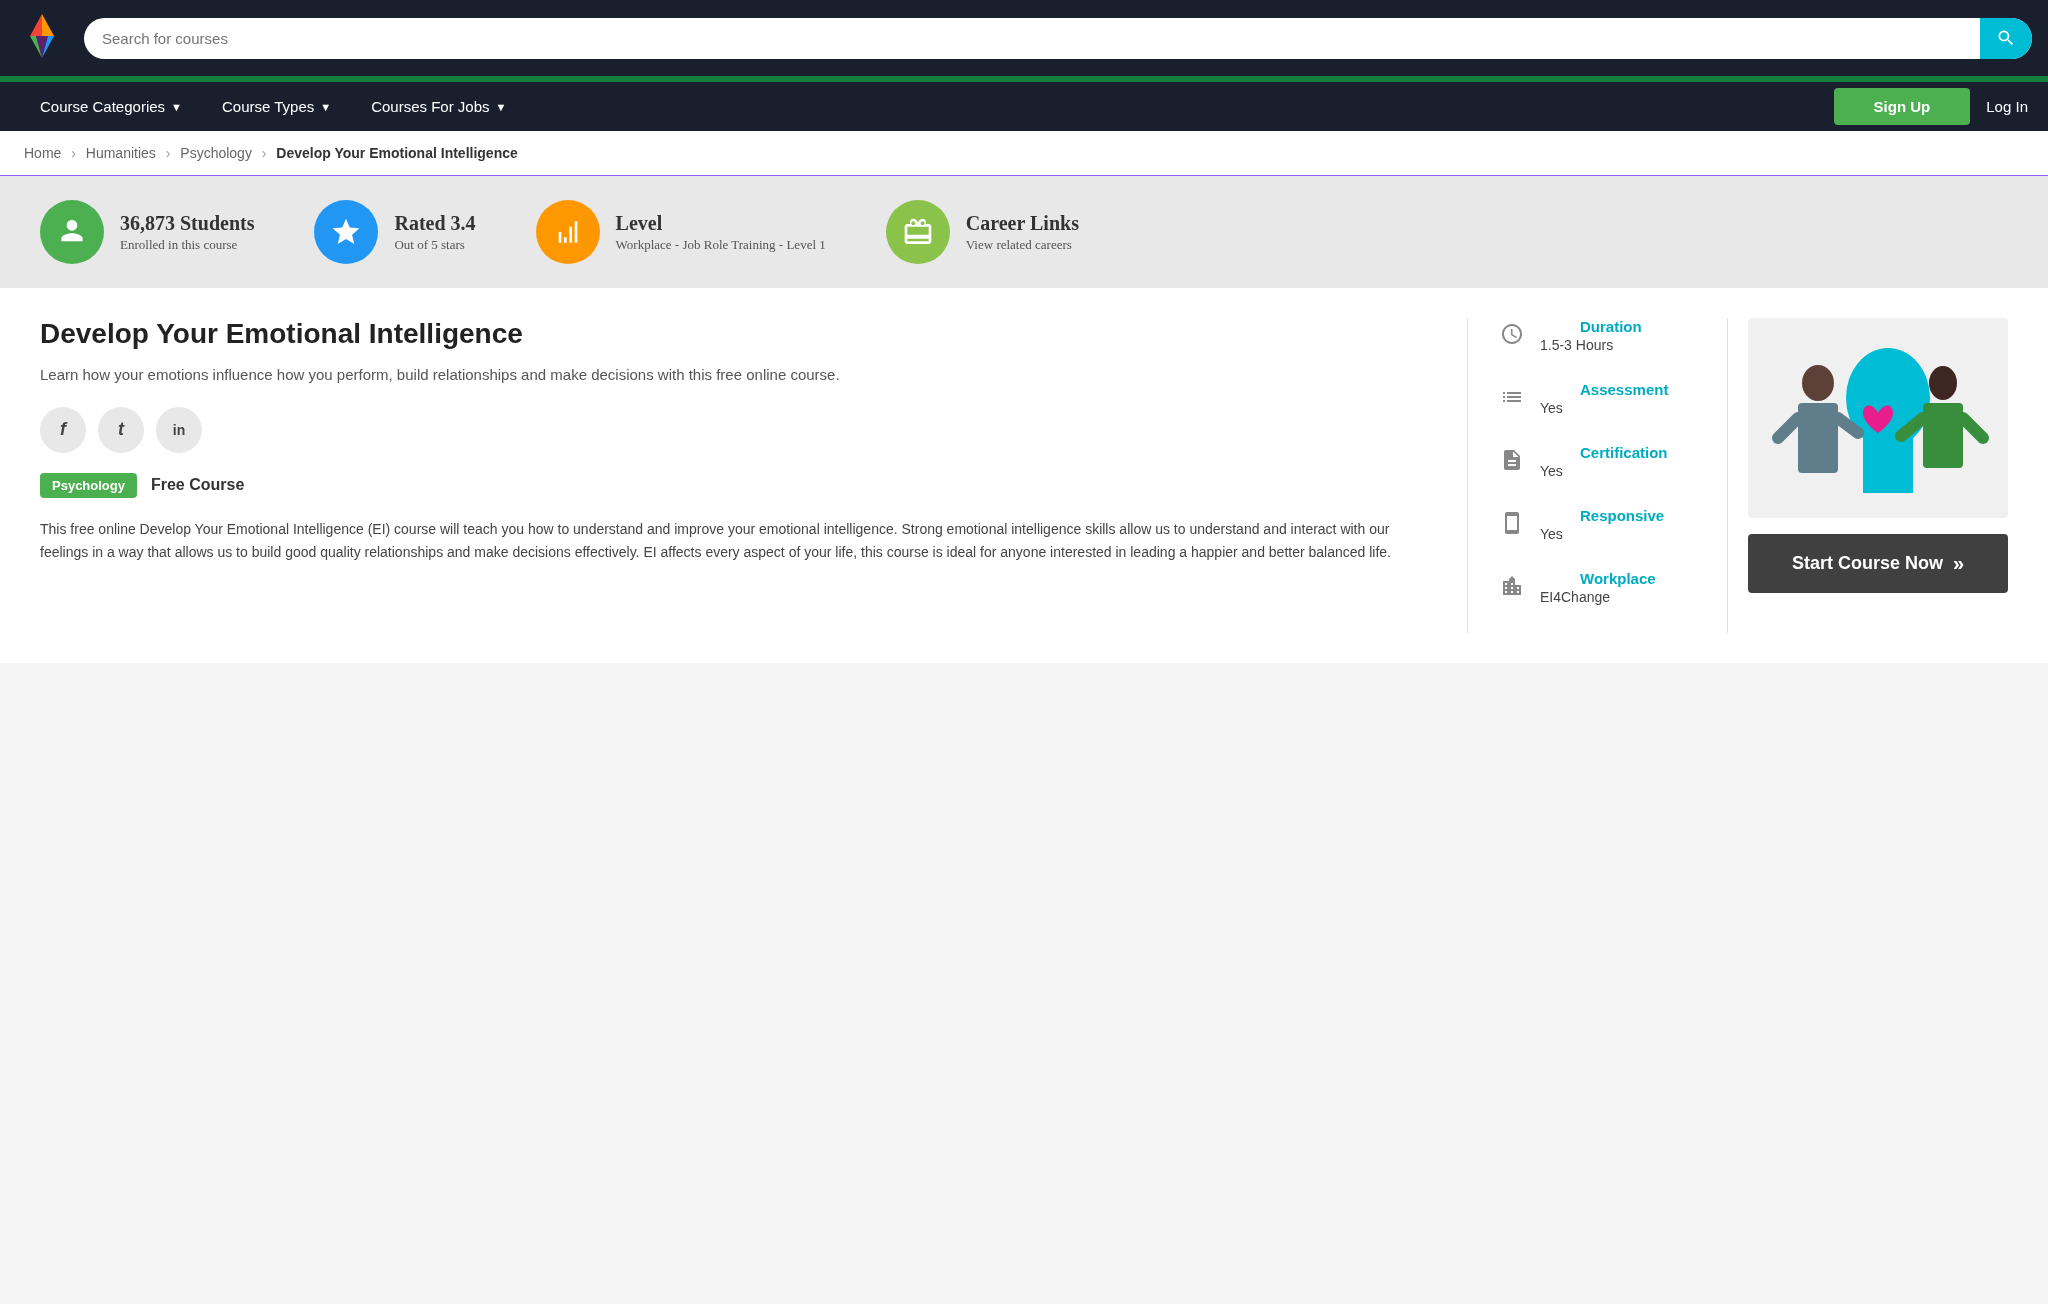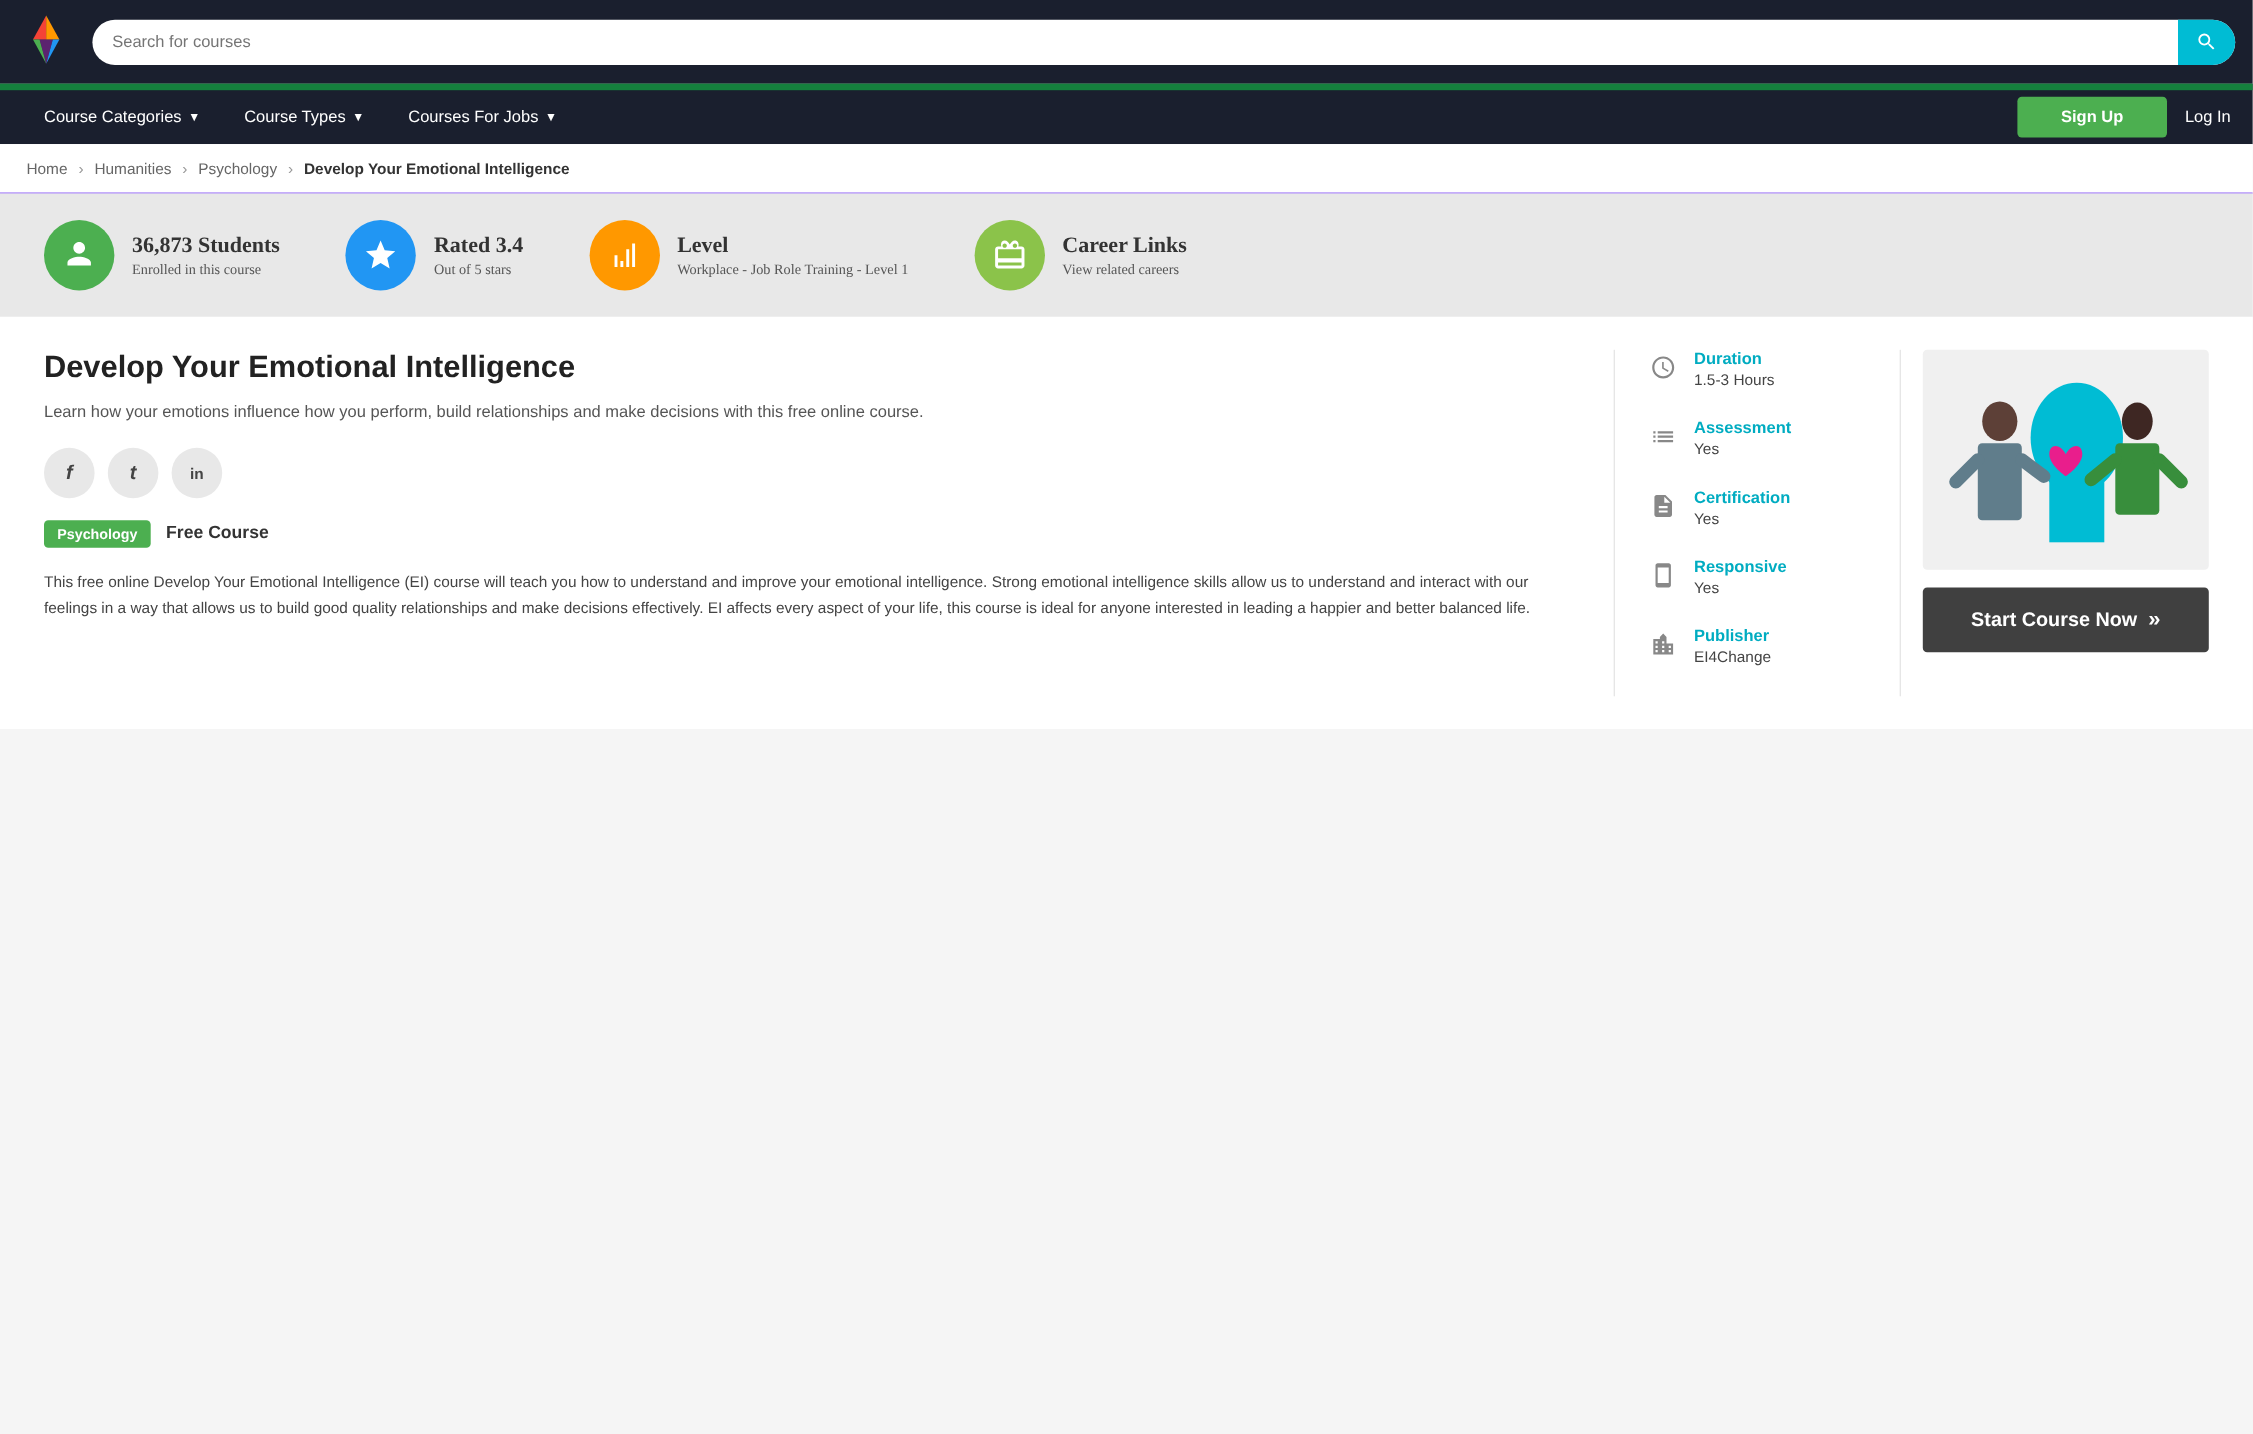--- a/index.html
+++ b/index.html
@@ -205,21 +205,21 @@
       height: 28px;
       color: #888;
       flex-shrink: 0;
       display: flex;
       align-items: center;
       justify-content: center;
       margin-top: 2px;
     }
     .detail-icon svg { width: 24px; height: 24px; fill: #888; }
     .detail-text {}
-    .detail-label { color: #00acc1; font-size: 15px; font-weight: bold; }
+    .detail-label { color: #00acc1; font-size: 15px; font-weight: bold; margin-left: 40px; }
     .detail-value { font-size: 14px; color: #444; margin-top: 2px; }
 
     
     .right-col {
       width: 280px;
       padding-left: 20px;
       display: flex;
       flex-direction: column;
       align-items: center;
       gap: 16px;
@@ -425,21 +425,21 @@
       </div>
     </div>
 
     <div class="detail-item">
       <div class="detail-icon">
         <svg viewBox="0 0 24 24" xmlns="http://www.w3.org/2000/svg">
           <path d="M15 11V5l-3-3-3 3v2H3v14h18V11h-6zm-8 8H5v-2h2v2zm0-4H5v-2h2v2zm0-4H5v-2h2v2zm6 8h-2v-2h2v2zm0-4h-2v-2h2v2zm0-4h-2v-2h2v2zm0-4h-2V9h2v2zm6 12h-2v-2h2v2zm0-4h-2v-2h2v2z"></path>
         </svg>
       </div>
       <div class="detail-text">
-        <div class="detail-label">Publisher</div>
+        <div class="detail-label">Workplace</div>
         <div class="detail-value">EI4Change</div>
       </div>
     </div>
 
   </div>
 
   <div class="right-col">
     <div class="course-image">
 
       <svg width="240" height="180" viewBox="0 0 240 180" xmlns="http://www.w3.org/2000/svg">

